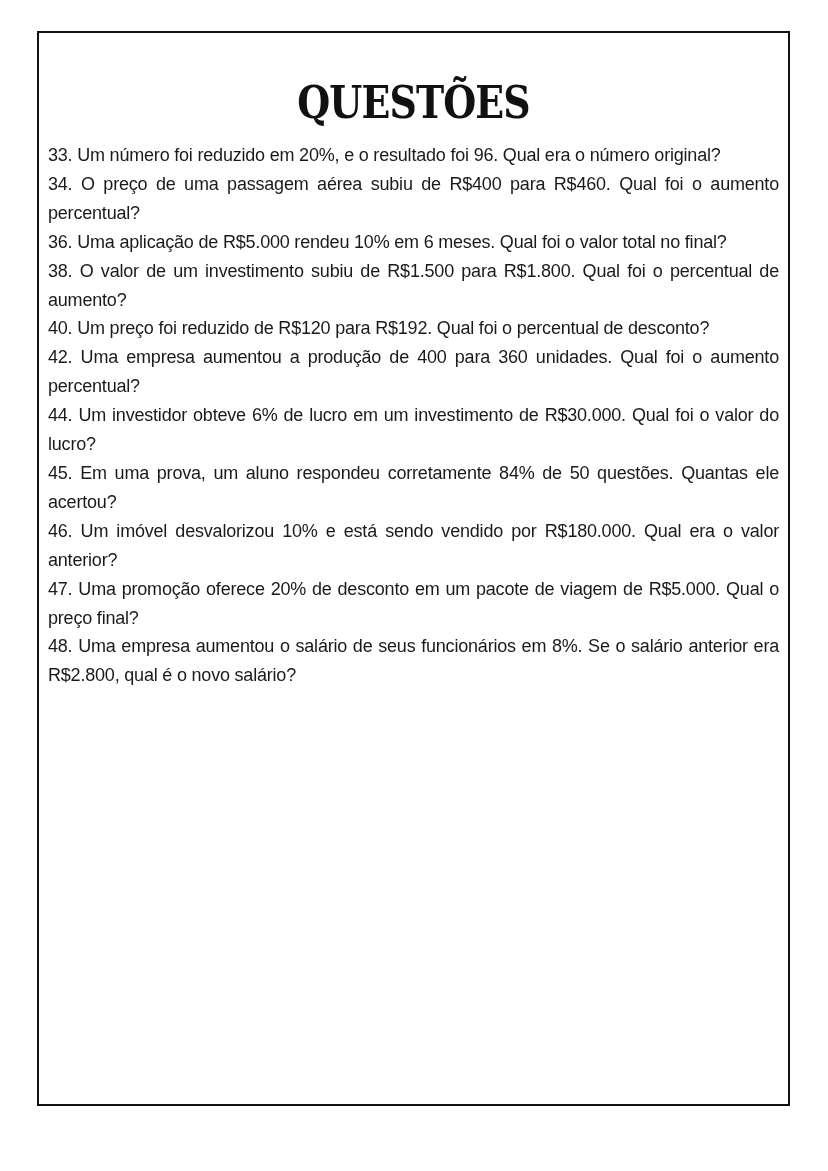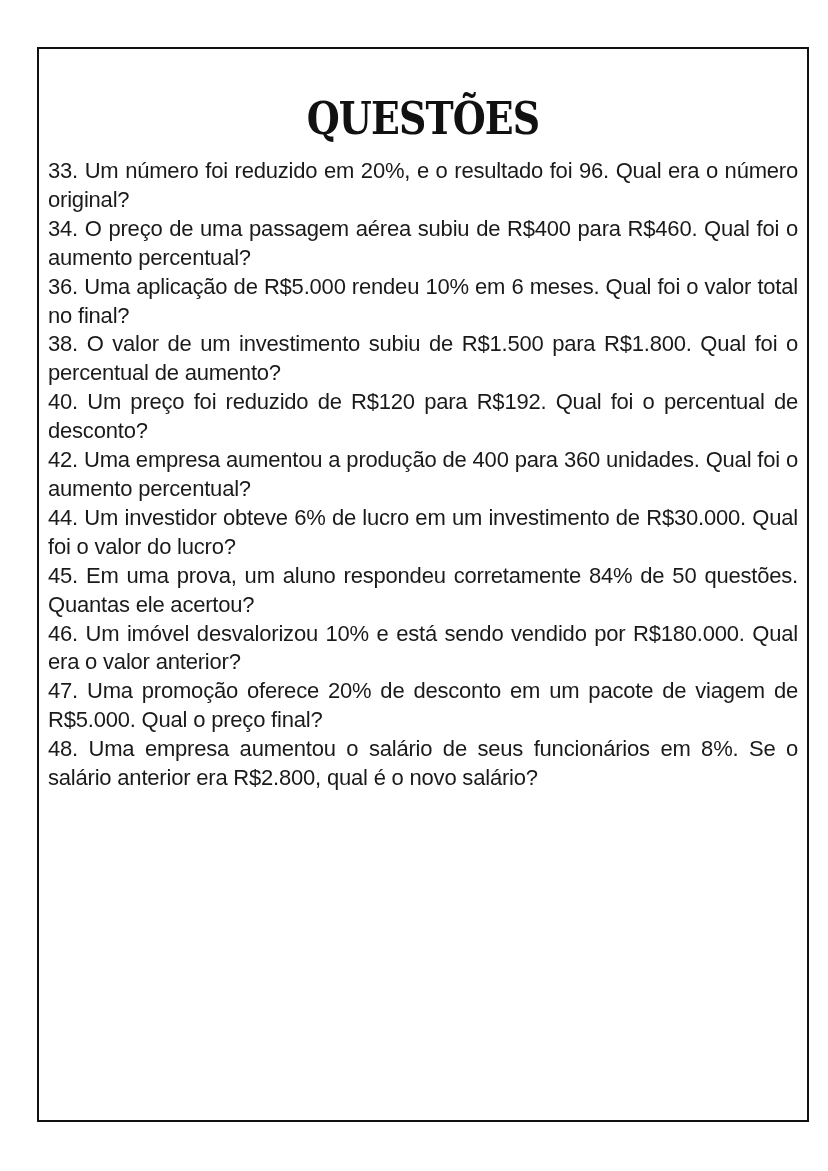--- a/index.html
+++ b/index.html
@@ -9,26 +9,25 @@
     }
     body {
       width: 828px;
       height: 1171px;
       position: relative;
       overflow: hidden;
     }
     .frame {
       position: absolute;
       left: 37px;
-      top: 47px;
+      top: 31px;
       width: 749px;
       height: 1071px;
       border: 2px solid #111111;
       box-sizing: content-box;
-      padding-left: 19px;
     }
     .title {
       position: absolute;
       left: 0;
       right: 0;
       top: 42px;
       text-align: center;
       font-family: "DejaVu Serif", "Liberation Serif", serif;
       font-weight: bold;
       font-size: 44px;
@@ -36,21 +35,21 @@
       letter-spacing: -1px;
       color: #111111;
       transform: scaleX(0.86);
     }
     .questions {
       position: absolute;
       left: 9px;
       right: 9px;
       top: 108px;
       font-family: "Liberation Sans", sans-serif;
-      font-size: 22px;
+      font-size: 18px;
       line-height: 28.9px;
       color: #1a1a1a;
     }
     .question {
       text-align: justify;
       margin: 0;
       letter-spacing: -0.2px;
     }
   </style>
 </head>

